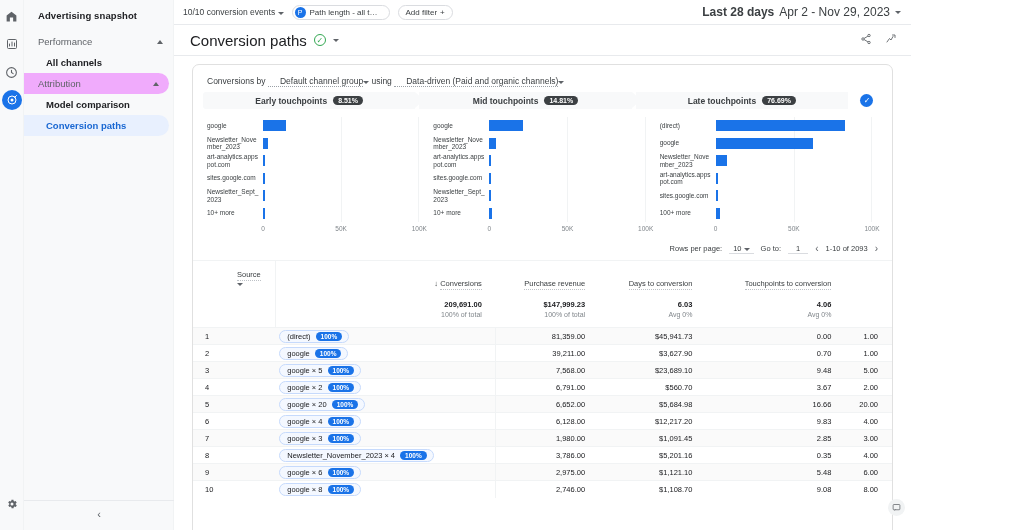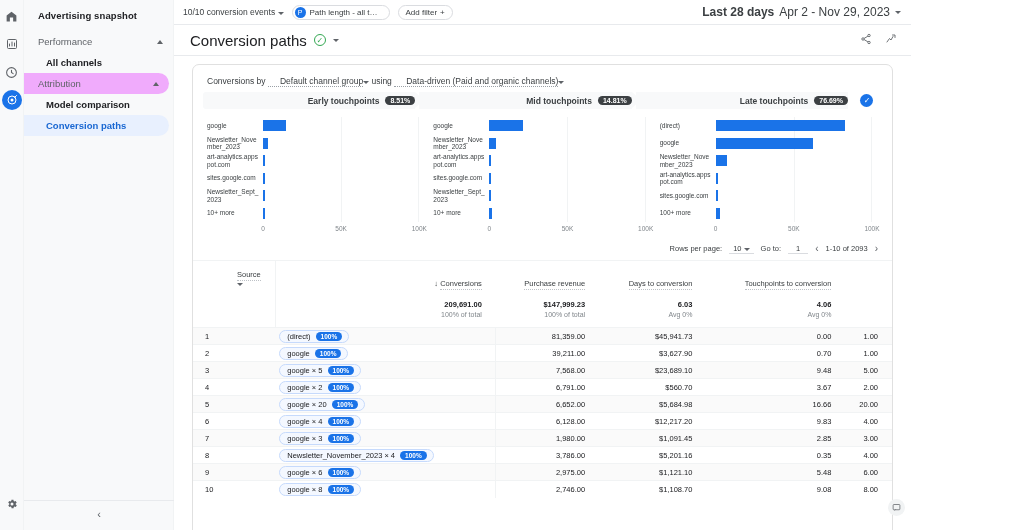--- a/index.html
+++ b/index.html
@@ -101,21 +101,21 @@
     border:1px solid #e0e0e0; border-radius:7px; background:#fff;
     height:475px; overflow:hidden;
   }
   .card-head { padding:11px 14px 6px 14px; font-size:8.5px; color:#3c4043; }
   .card-head .lnk { border-bottom:1px dotted #9aa0a6;padding-left:12px; }
 
   
   .stages { display:flex; padding:0 10px 0 10px; align-items:stretch; gap:0; }
   .stage {
     flex:1 1 0; height:17px; background:#f8f9fa; display:flex;
-    align-items:center; justify-content:flex-end; position:relative;
+    align-items:center; justify-content:center; position:relative;
     font-size:8.5px; color:#3c4043; margin-right:4px;
   }
   .stage:first-child { border-radius:3px 0 0 3px; }
   .stage .arrow {
     position:absolute; right:-9px; top:0; width:0; height:0;
     border-top:8.5px solid transparent; border-bottom:8.5px solid transparent;
     border-left:9px solid #f8f9fa; z-index:2;
   }
   .stage-lbl { font-weight:bold; font-size:8.5px; }
   .pct {

